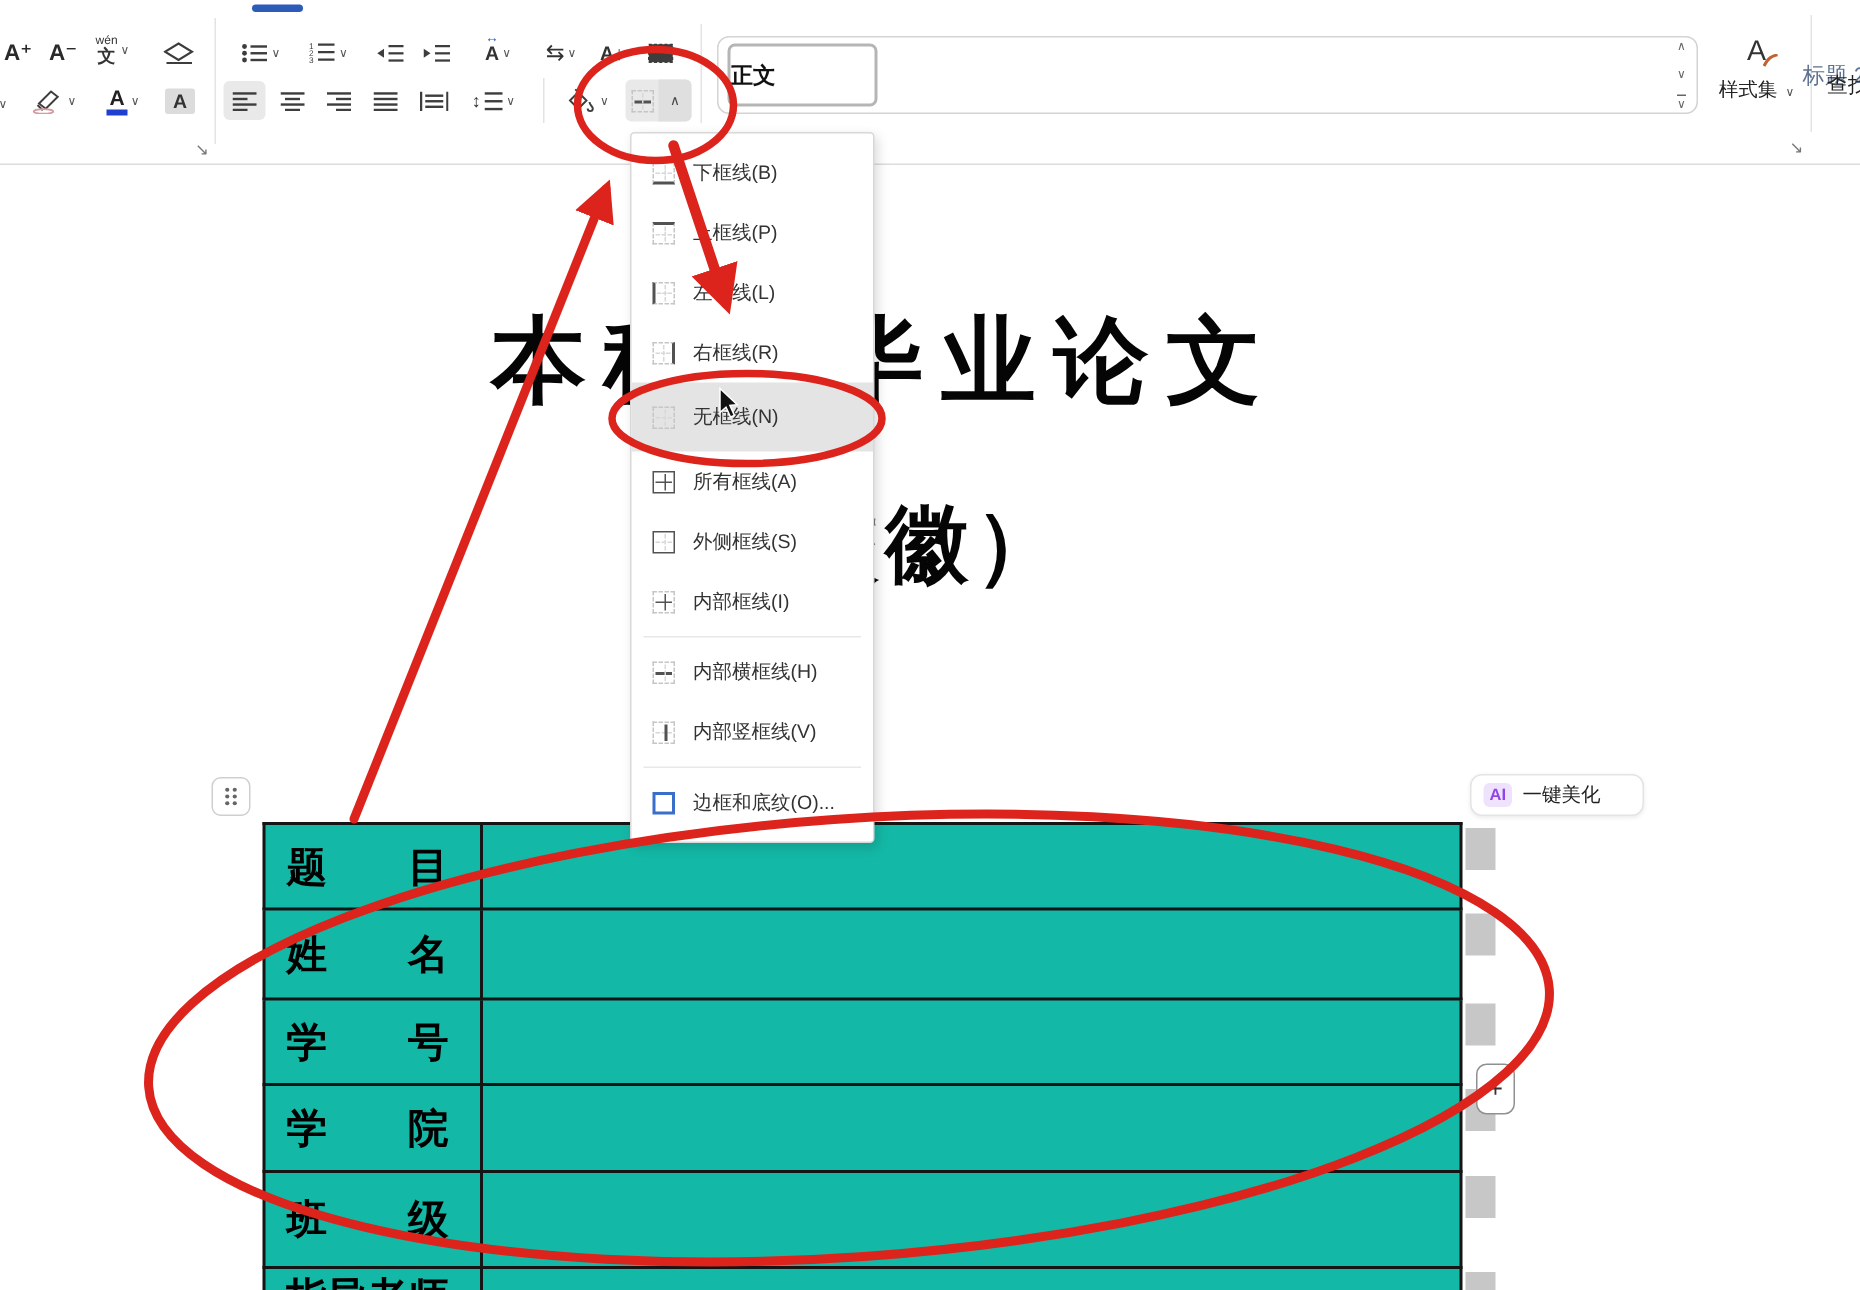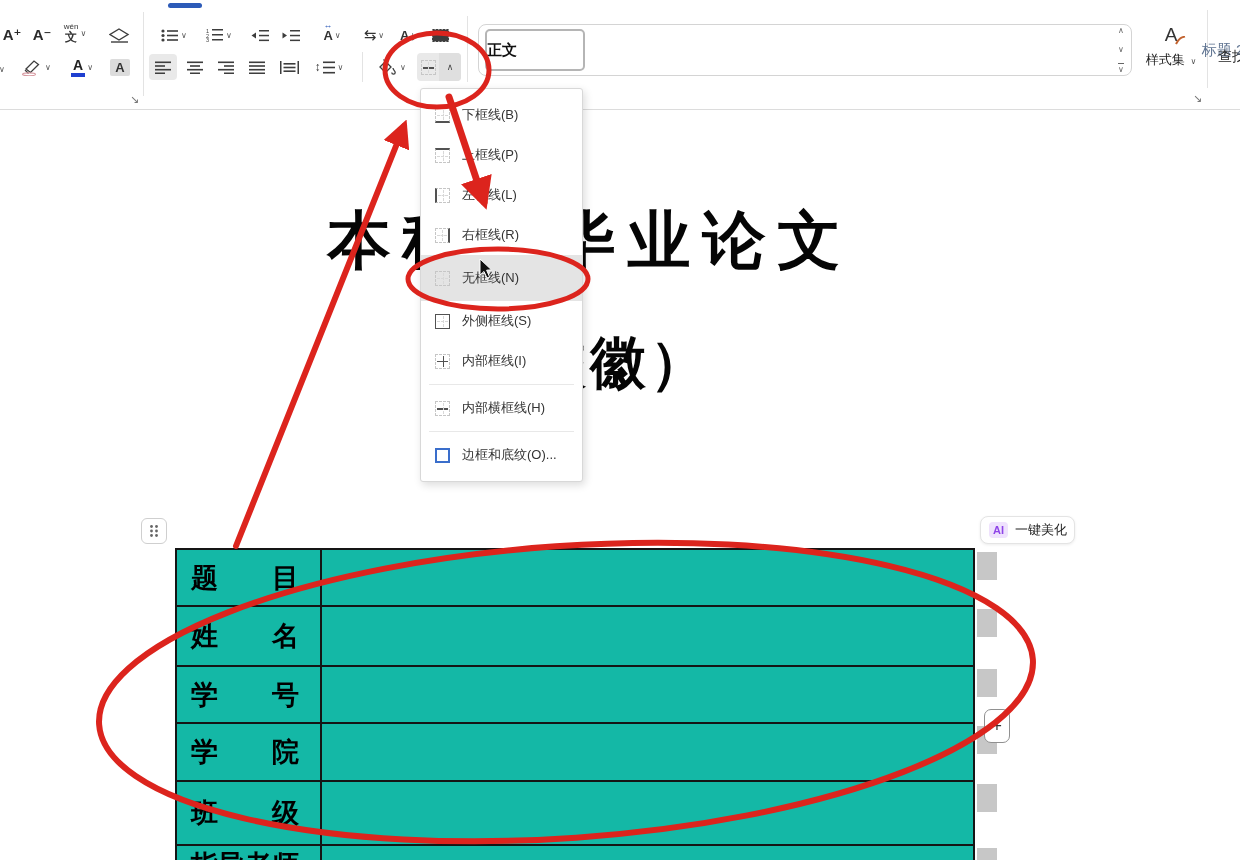--- a/index.html
+++ b/index.html
@@ -79,21 +79,21 @@
   td.lbl-cell { width:145px; padding:0 14px; font-family:"DejaVu Serif","Liberation Serif",serif; font-weight:bold; font-size:27px; color:#000;
                 white-space:nowrap; }
   .r0{height:57px}.r1{height:60px}.r2{height:57px}.r3{height:58px}.r4{height:64px}.r5{height:40px}
 
   .tbl-handle { position:absolute; left:141px; top:518px; width:26px; height:26px; background:#fff; border:1px solid #cfcfcf; border-radius:6px;
                 display:flex; align-items:center; justify-content:center; z-index:2; }
   .row-tab { position:absolute; width:20px; height:28px; background:#c7c7c7; z-index:1; }
   .add-btn { position:absolute; left:984px; top:709px; width:26px; height:34px; background:#fff; border:1.5px solid #909090; border-radius:7px;
              display:flex; align-items:center; justify-content:center; font-size:17px; color:#333; z-index:2; }
   .ai-btn { position:absolute; left:980px; top:516px; height:28px; background:#fff; border:1px solid #e4e4e4; border-radius:8px;
-            box-shadow:0 1px 3px rgba(0,0,0,.08); display:flex; align-items:center; gap:7px; padding:0 7px 0 8px; z-index:2; }
+            box-shadow:0 1px 3px rgba(0,0,0,.08); display:flex; align-items:center; gap:7px; padding:0 28px 0 8px; z-index:2; }
   .ai-badge { background:#efe2fd; color:#8f45e8; font-size:11px; font-weight:bold; border-radius:4px; padding:2px 4px; }
   .ai-text { font-size:13px; color:#222; }
 
   .overlay { position:absolute; left:0; top:0; z-index:8; pointer-events:none; }
   .cursor { position:absolute; left:479px; top:258px; z-index:9; pointer-events:none; }
 </style>
 </head>
 <body>
 
 <div class="stage">
@@ -380,31 +380,39 @@
     </div>
     <div class="mi">
       <span class="bi bi-right"></span>
       <span>右框线(R)</span>
     </div>
     <div class="mi hl" style="height:46px;">
       <span class="bi"></span>
       <span>无框线(N)</span>
     </div>
     <div class="mi">
+      <span class="bi bi-all"></span>
+      <span>所有框线(A)</span>
+    </div>
+    <div class="mi">
       <span class="bi bi-outside"></span>
       <span>外侧框线(S)</span>
     </div>
     <div class="mi">
       <span class="bi bi-inside"></span>
       <span>内部框线(I)</span>
     </div>
     <div class="msep"></div>
     <div class="mi">
       <span class="bi bi-ihorz"></span>
       <span>内部横框线(H)</span>
+    </div>
+    <div class="mi">
+      <span class="bi bi-ivert"></span>
+      <span>内部竖框线(V)</span>
     </div>
     <div class="msep"></div>
     <div class="mi">
       <span class="bi bi-shade"></span>
       <span>边框和底纹(O)...</span>
     </div>
   </div>
 
   <svg class="overlay" width="1240" height="860">
     <defs>

